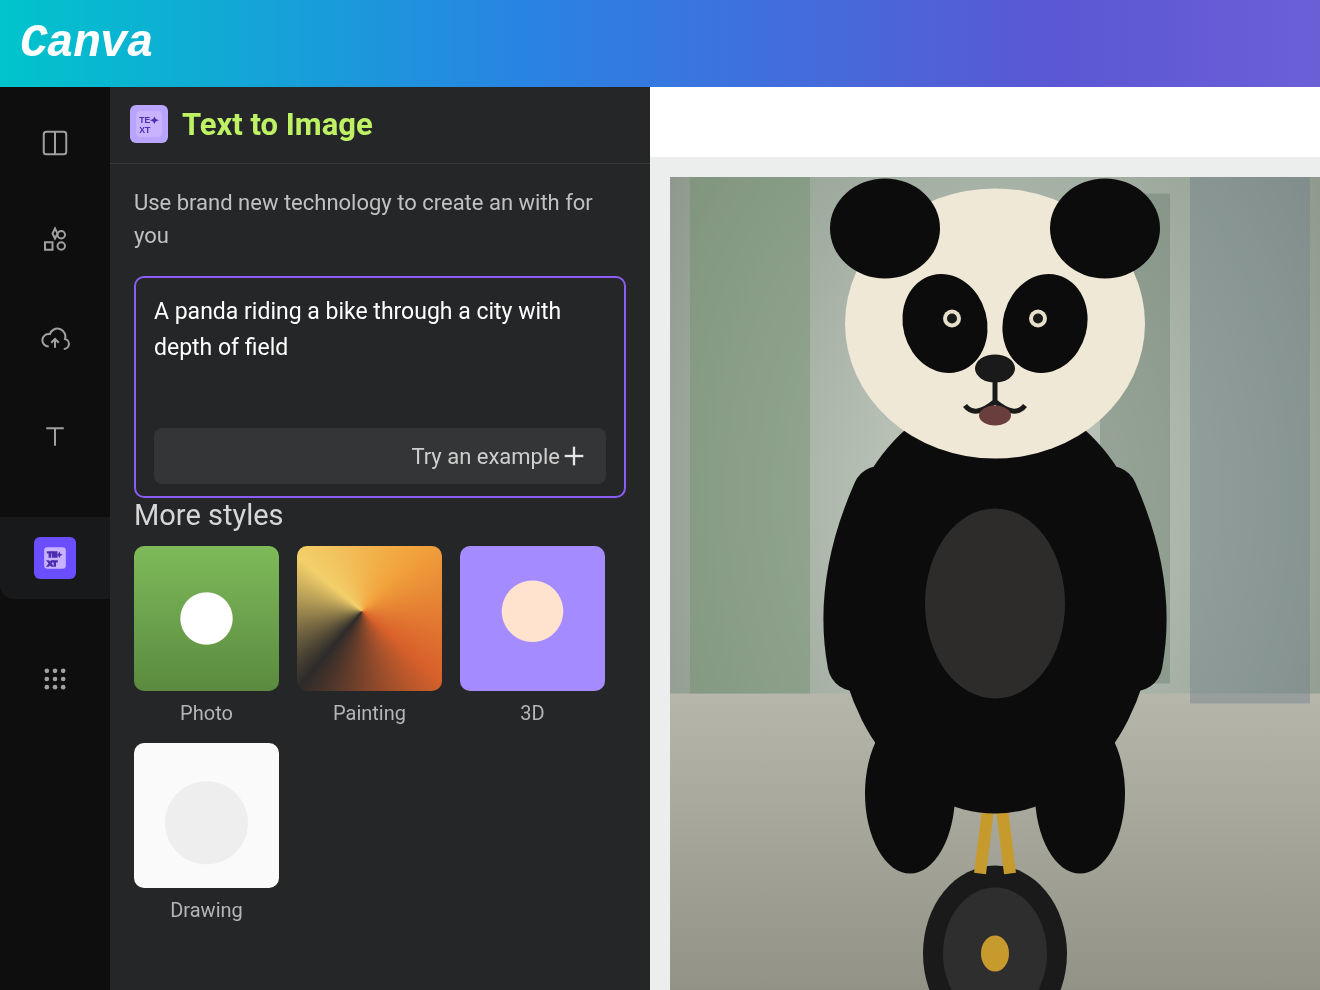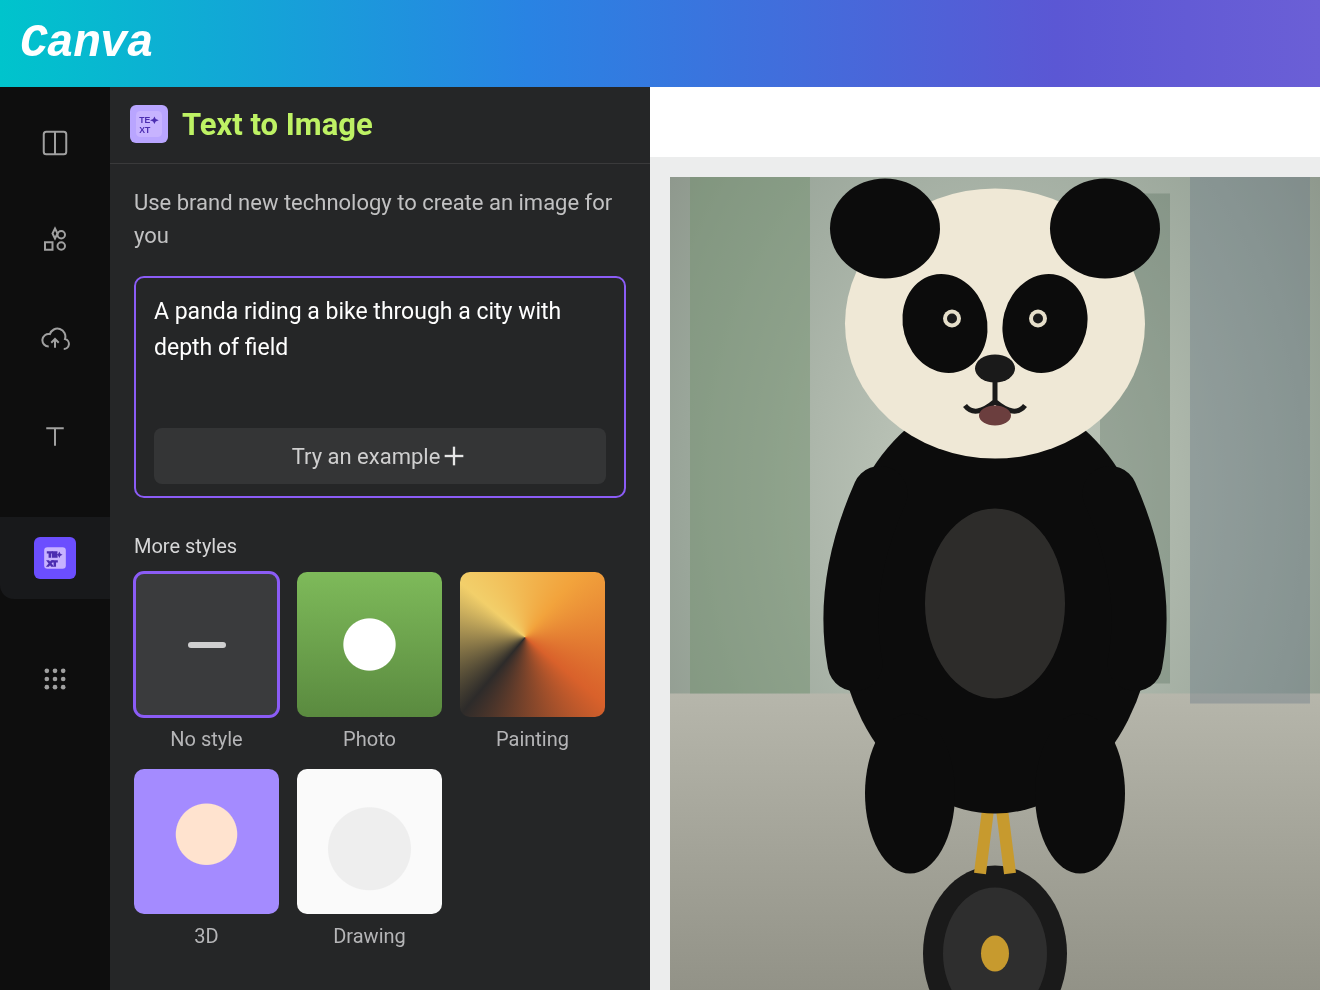--- a/index.html
+++ b/index.html
@@ -107,32 +107,31 @@
   resize: none;
   line-height: 1.55;
   min-height: 118px;
 }
 .try-row {
   margin-top: 16px;
   background: #343536;
   border-radius: 8px;
   display: flex;
   align-items: center;
-  justify-content: center;
+  justify-content: flex-end;
   padding: 14px 18px;
   cursor: pointer;
 }
 .try-row span { color: #cfcfcf; font-size: 22px; }
 .plus {
   width: 28px; height: 28px;
   color: #e6e6e6;
 }
 .styles-label {
-  margin-top: 36px;
-  font-size: 20px;
+  font-size: 29px;
   color: #d6d6d7;
   margin-bottom: 14px;
 }
 .style-grid {
   display: grid;
   grid-template-columns: repeat(3, 145px);
   gap: 18px;
   column-gap: 18px;
 }
 .style-cell { display: flex; flex-direction: column; align-items: center; gap: 10px; cursor: pointer; }
@@ -237,42 +236,36 @@
             <rect x="0" y="0" width="24" height="24" rx="4" fill="#c7b3ff"></rect>
             <text x="3" y="11" font-size="8" fill="#4b2db0" font-family="Arial" font-weight="700">TE</text>
             <text x="3" y="20" font-size="8" fill="#4b2db0" font-family="Arial" font-weight="700">XT</text>
             <path d="M17 5l1.2 2.4L21 8.6l-2.8 1.2L17 12l-1.2-2.2L13 8.6l2.8-1.2z" fill="#4b2db0"></path>
           </svg>
       </div>
       <h1>Text to Image</h1>
     </div>
 
     <div class="panel-body">
-      <p class="panel-desc">Use brand new technology to create an image for you</p>
+      <p class="panel-desc">Use brand new technology to create an with for you</p>
 
       <div class="prompt-box">
         <textarea class="prompt-text" style="">A panda riding a bike through a city with depth of field</textarea>
         <div class="try-row">
           <span>Try an example</span>
           <svg class="plus" viewBox="0 0 24 24" fill="none" stroke="currentColor" stroke-width="2">
               <line x1="12" y1="4" x2="12" y2="20"></line>
               <line x1="4" y1="12" x2="20" y2="12"></line>
             </svg>
         </div>
       </div>
 
       <div class="styles-label">More styles</div>
 
       <div class="style-grid">
-        <div class="style-cell selected">
-          <div class="style-thumb">
-              <div class="minus-bar"></div>
-            </div>
-          <div class="style-label">No style</div>
-        </div>
         <div class="style-cell">
           <div class="style-thumb thumb-corgi"></div>
           <div class="style-label">Photo</div>
         </div>
         <div class="style-cell">
           <div class="style-thumb thumb-painting"></div>
           <div class="style-label">Painting</div>
         </div>
         <div class="style-cell">
           <div class="style-thumb thumb-3d"></div>

